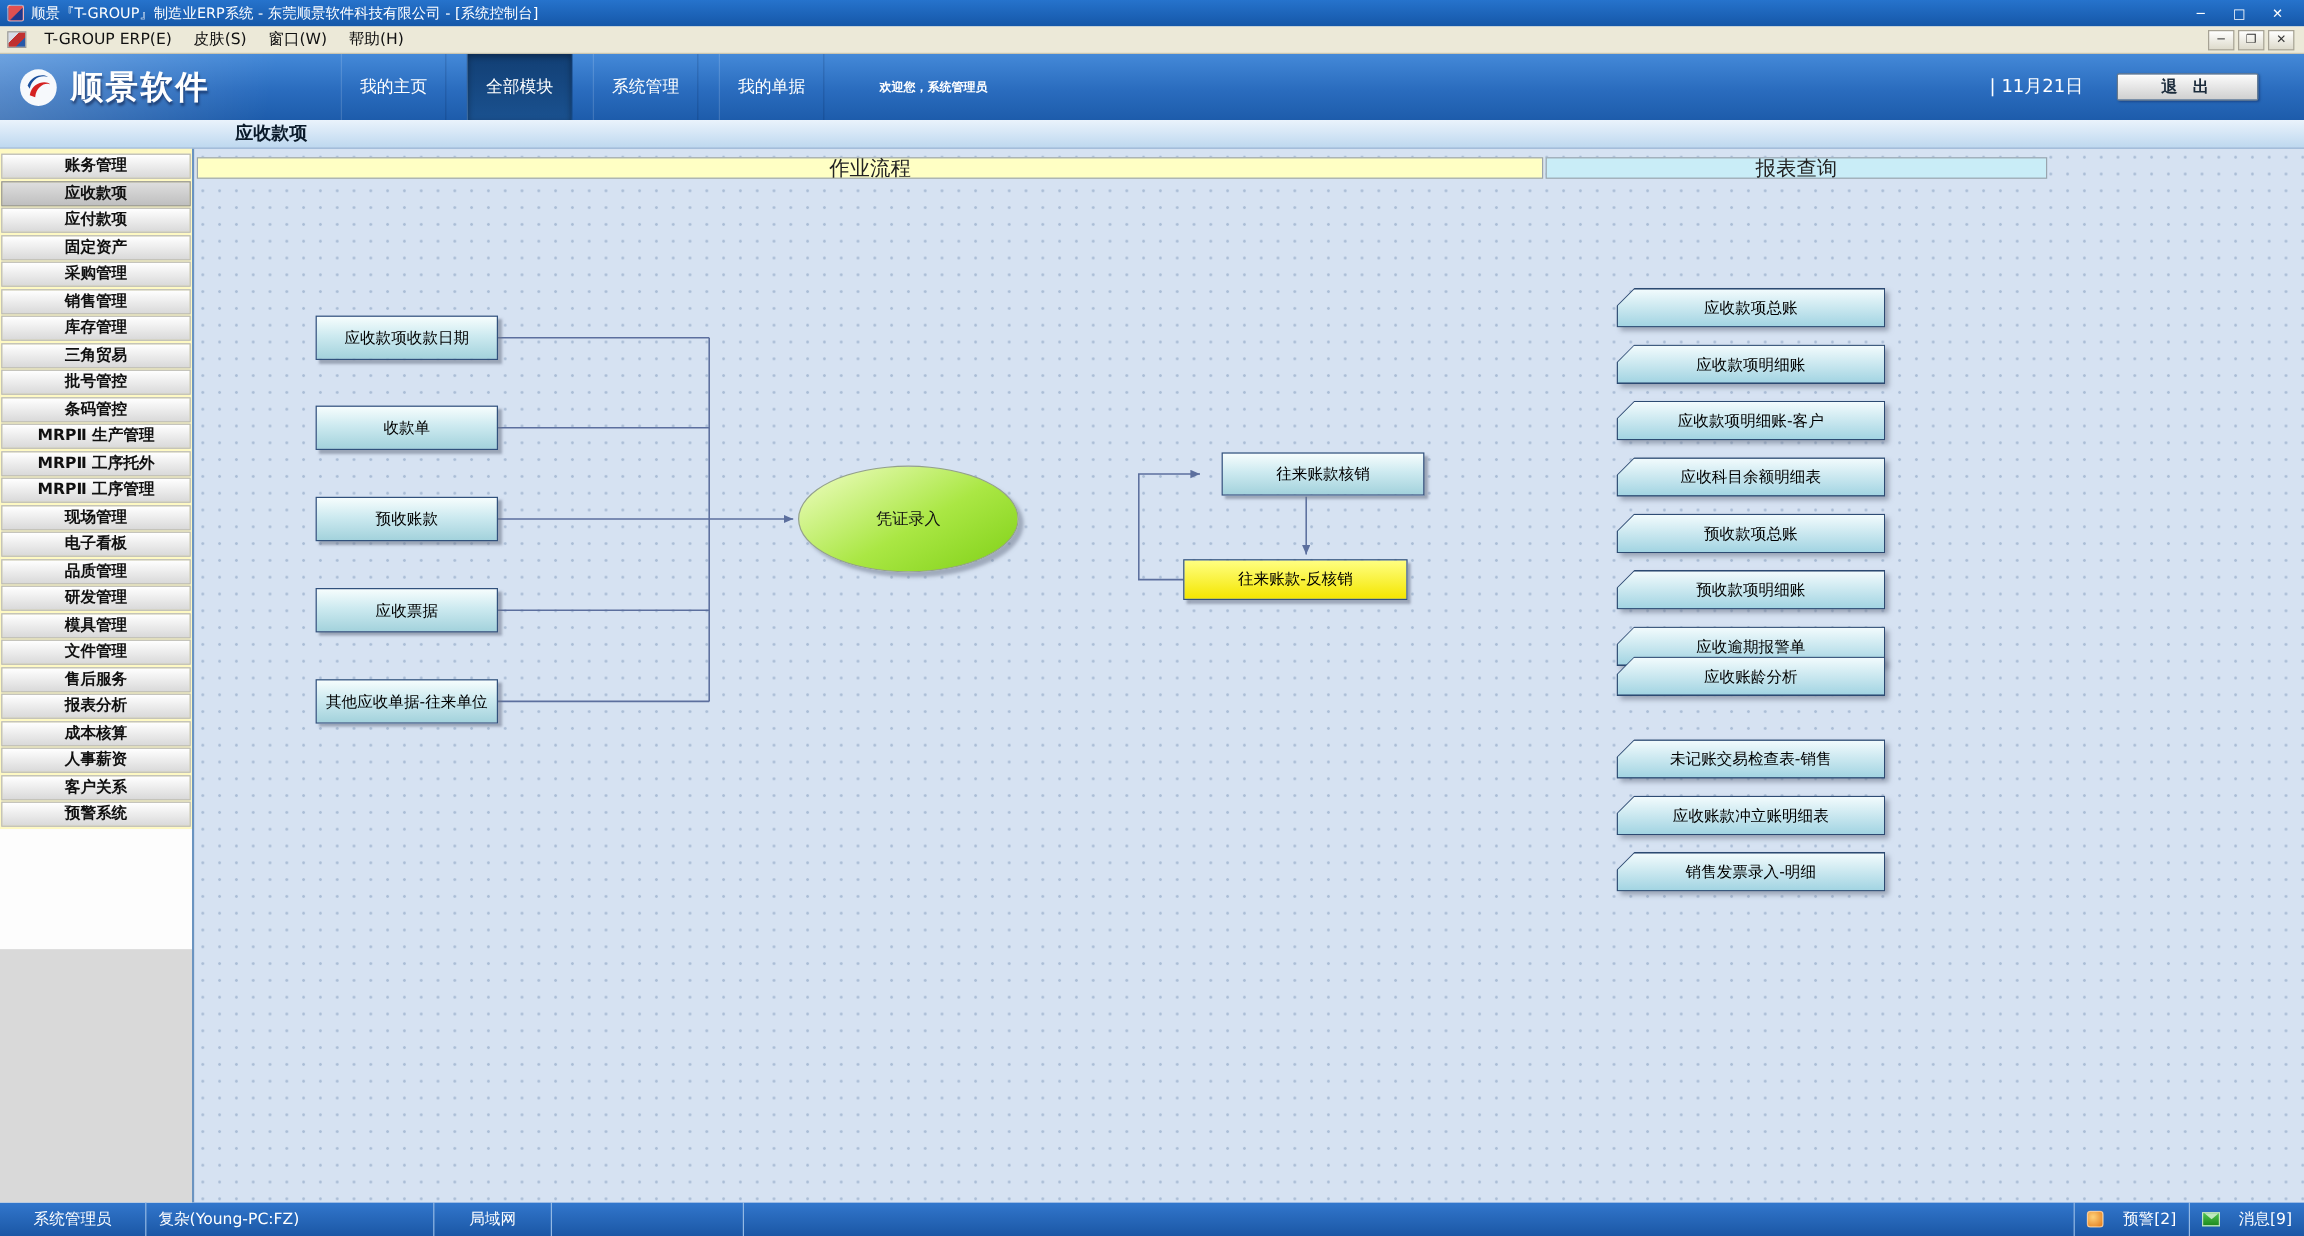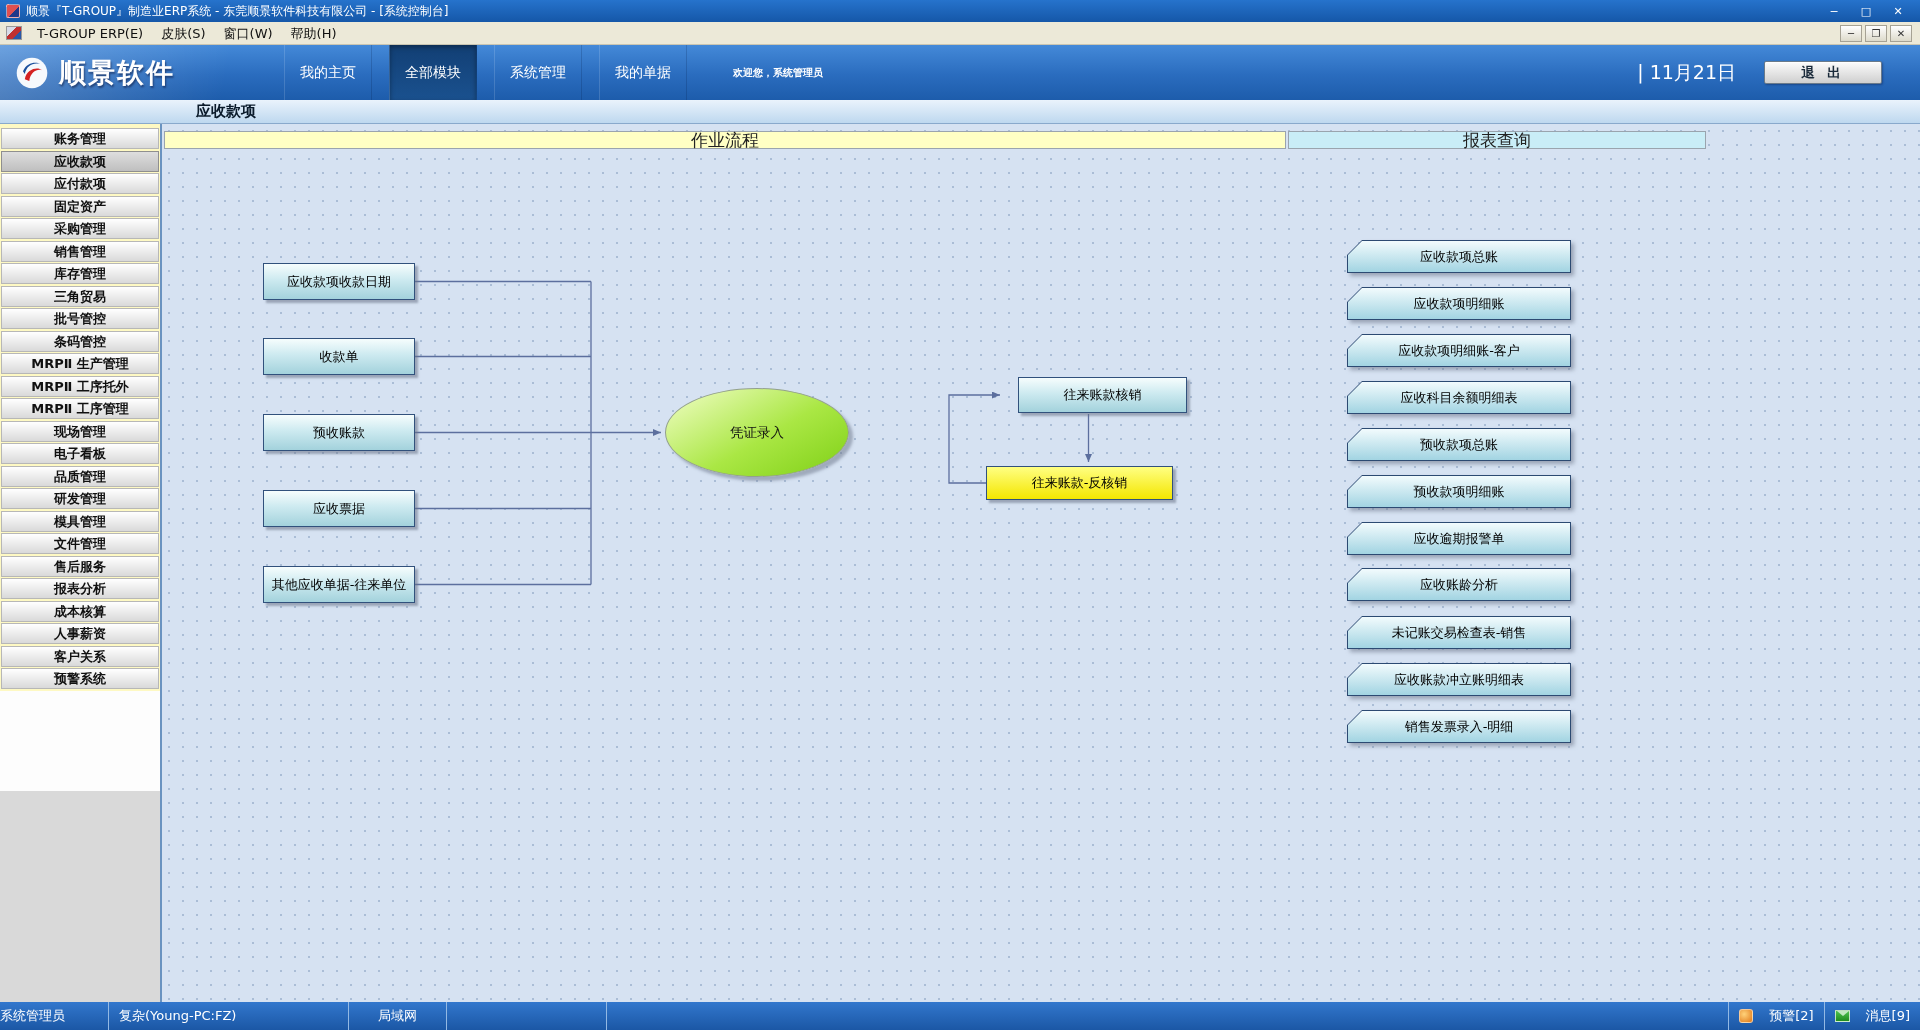--- a/index.html
+++ b/index.html
@@ -29,21 +29,21 @@
   .banner::before { content:""; position:absolute; left:0; top:0; width:300px; height:55px; pointer-events:none;
             background:linear-gradient(100deg, rgba(255,255,255,.22), rgba(255,255,255,0) 75%); }
   .logo { display:flex; align-items:center; gap:9px; padding-left:14px; width:284px; position:relative; }
   .logo-text { font-size:27px; font-weight:bold; letter-spacing:2px; text-shadow:1px 2px 2px rgba(0,0,30,.45); white-space:nowrap; }
   .nav-tabs { display:flex; align-items:stretch; gap:17px; }
   .nav-tab { width:88px; display:flex; align-items:center; justify-content:center; font-size:14px;
              border-left:1px solid rgba(255,255,255,.14); border-right:1px solid rgba(0,20,60,.18); cursor:default; }
   .nav-tab.active { background:linear-gradient(#123f74,#1a518f); box-shadow:inset 0 2px 5px rgba(0,0,0,.35); }
   .welcome { margin-left:46px; font-weight:bold; font-size:10px; align-self:center; }
   .banner-right { margin-left:auto; display:flex; align-items:center; gap:28px; padding-right:38px; }
-  .date-label { font-size:19px; }
+  .date-label { font-size:15px; }
   .exit-btn { width:118px; height:23px; background:linear-gradient(#fcfcfc,#cfcfcf); border:1px solid #6a7a8a;
               border-radius:2px; font-weight:bold; font-size:13.5px; color:#1a2a3a; letter-spacing:4px;
               box-shadow:inset 0 1px 0 #fff, 1px 1px 2px rgba(0,0,40,.3); font-family:inherit; cursor:default; }
 
   
   .pagebar { height:24px; background:linear-gradient(#eaf3fc,#bed8ef); border-bottom:1px solid #89a9cc; display:flex; align-items:center; }
   .page-title { padding-left:196px; font-weight:bold; font-size:15px; color:#0a1a2a; }
 
   
   .content { display:flex; height:878px; }
@@ -86,21 +86,21 @@
                 filter:drop-shadow(3px 3px 2px rgba(100,110,130,.55)); cursor:default; }
   .report-shape { position:absolute; inset:0; background:#2c4a72;
                   clip-path:polygon(15px 0,100% 0,100% 100%,0 100%,0 15px); }
   .report-inner { position:absolute; inset:1px; background:linear-gradient(#f2fbfd,#a2d4e2);
                   clip-path:polygon(14px 0,100% 0,100% 100%,0 100%,0 14px);
                   display:flex; align-items:center; justify-content:center; font-size:13px; color:#000; }
 
   
   .statusbar { height:28px; background:linear-gradient(#3277cd,#1b57a5); color:#fff; display:flex; align-items:center; font-size:13px; }
   .sb-cell { height:100%; display:flex; align-items:center; border-right:1px solid #93b9e4; padding:0 10px; white-space:nowrap; }
-  .sb-user { width:109px; padding-left:0; }
+  .sb-user { width:122px; padding-left:28px; }
   .sb-machine { width:240px; }
   .sb-network { width:98px; justify-content:center; }
   .sb-extra { width:160px; }
   .sb-spacer { flex:1; border-right:none; }
   .sb-right { border-left:1px solid #93b9e4; border-right:none; gap:16px; }
   .icon-alert { width:14px; height:14px; flex:none; border-radius:3px; border:1px solid rgba(255,255,255,.5);
                 background:radial-gradient(circle at 35% 35%, #ffd27a, #e07818); }
   .icon-msg { width:15px; height:12px; flex:none; position:relative; border:1px solid rgba(255,255,255,.7);
               background:linear-gradient(#4ec24e,#1e8c1e); }
   .icon-msg::after { content:""; position:absolute; left:1px; top:0; width:0; height:0;
@@ -258,21 +258,21 @@
           <div class="report-btn" style="top: 351px;">
             <div class="report-shape">
               <div class="report-inner">预收款项明细账</div>
             </div>
           </div>
           <div class="report-btn" style="top: 398px;">
             <div class="report-shape">
               <div class="report-inner">应收逾期报警单</div>
             </div>
           </div>
-          <div class="report-btn" style="top: 444px;">
+          <div class="report-btn" style="top: 423px;">
             <div class="report-shape">
               <div class="report-inner">应收账龄分析</div>
             </div>
           </div>
           <div class="report-btn" style="top: 492px;">
             <div class="report-shape">
               <div class="report-inner">未记账交易检查表-销售</div>
             </div>
           </div>
           <div class="report-btn" style="top: 539px;">

